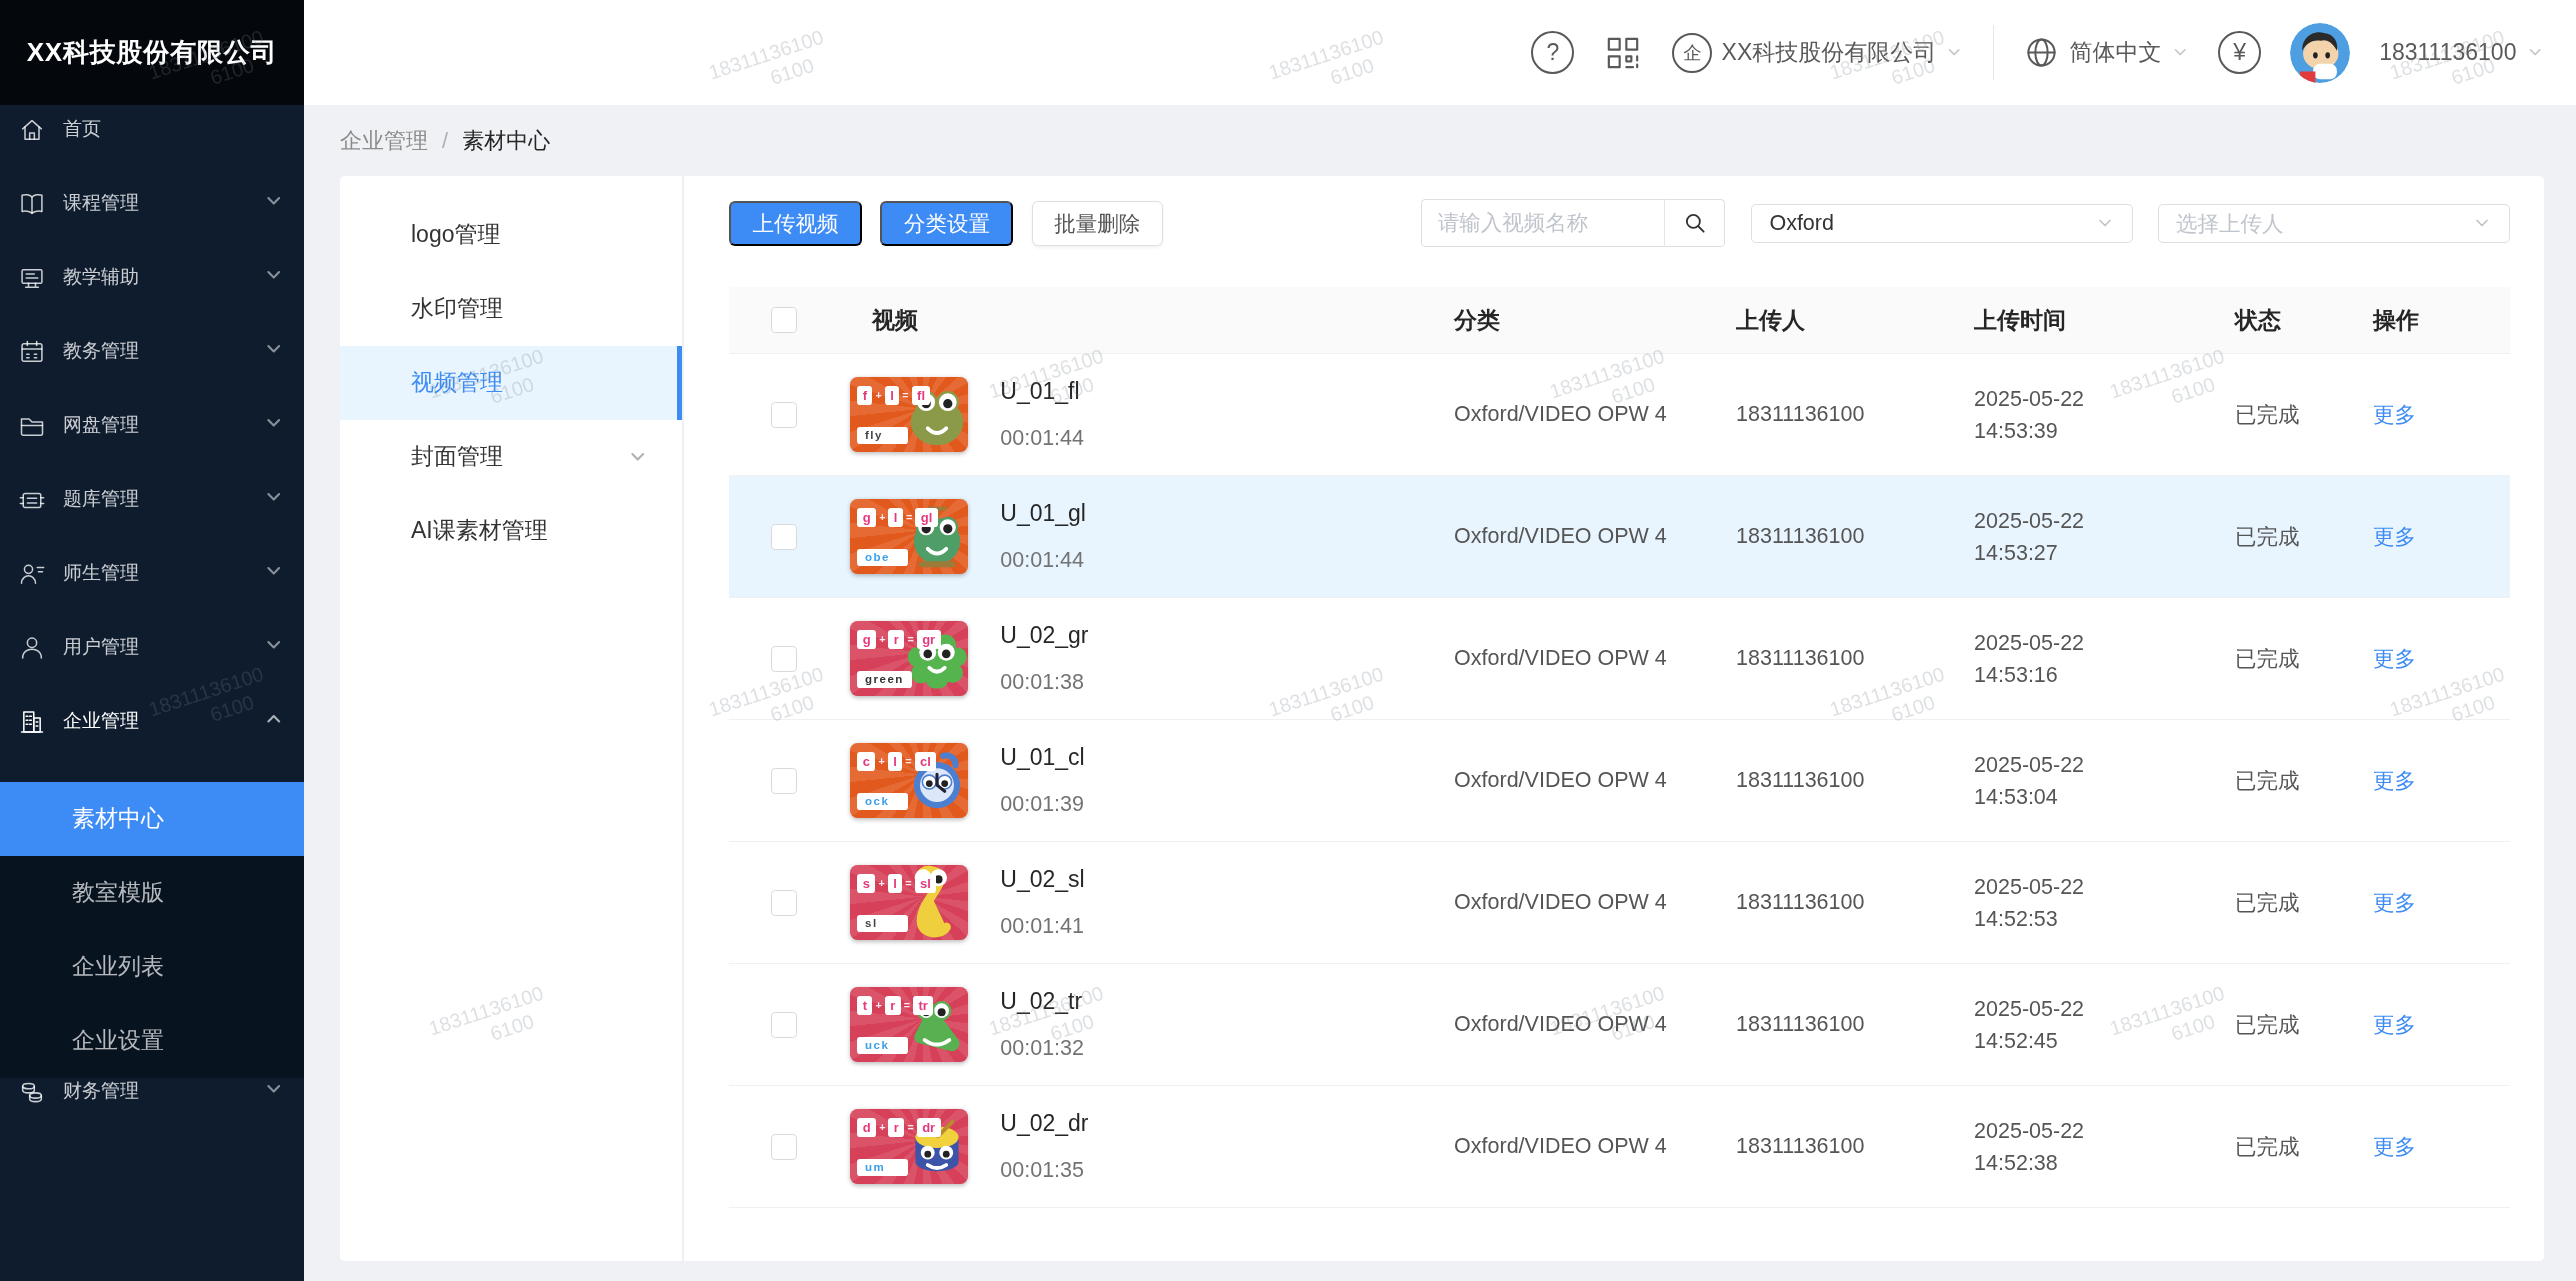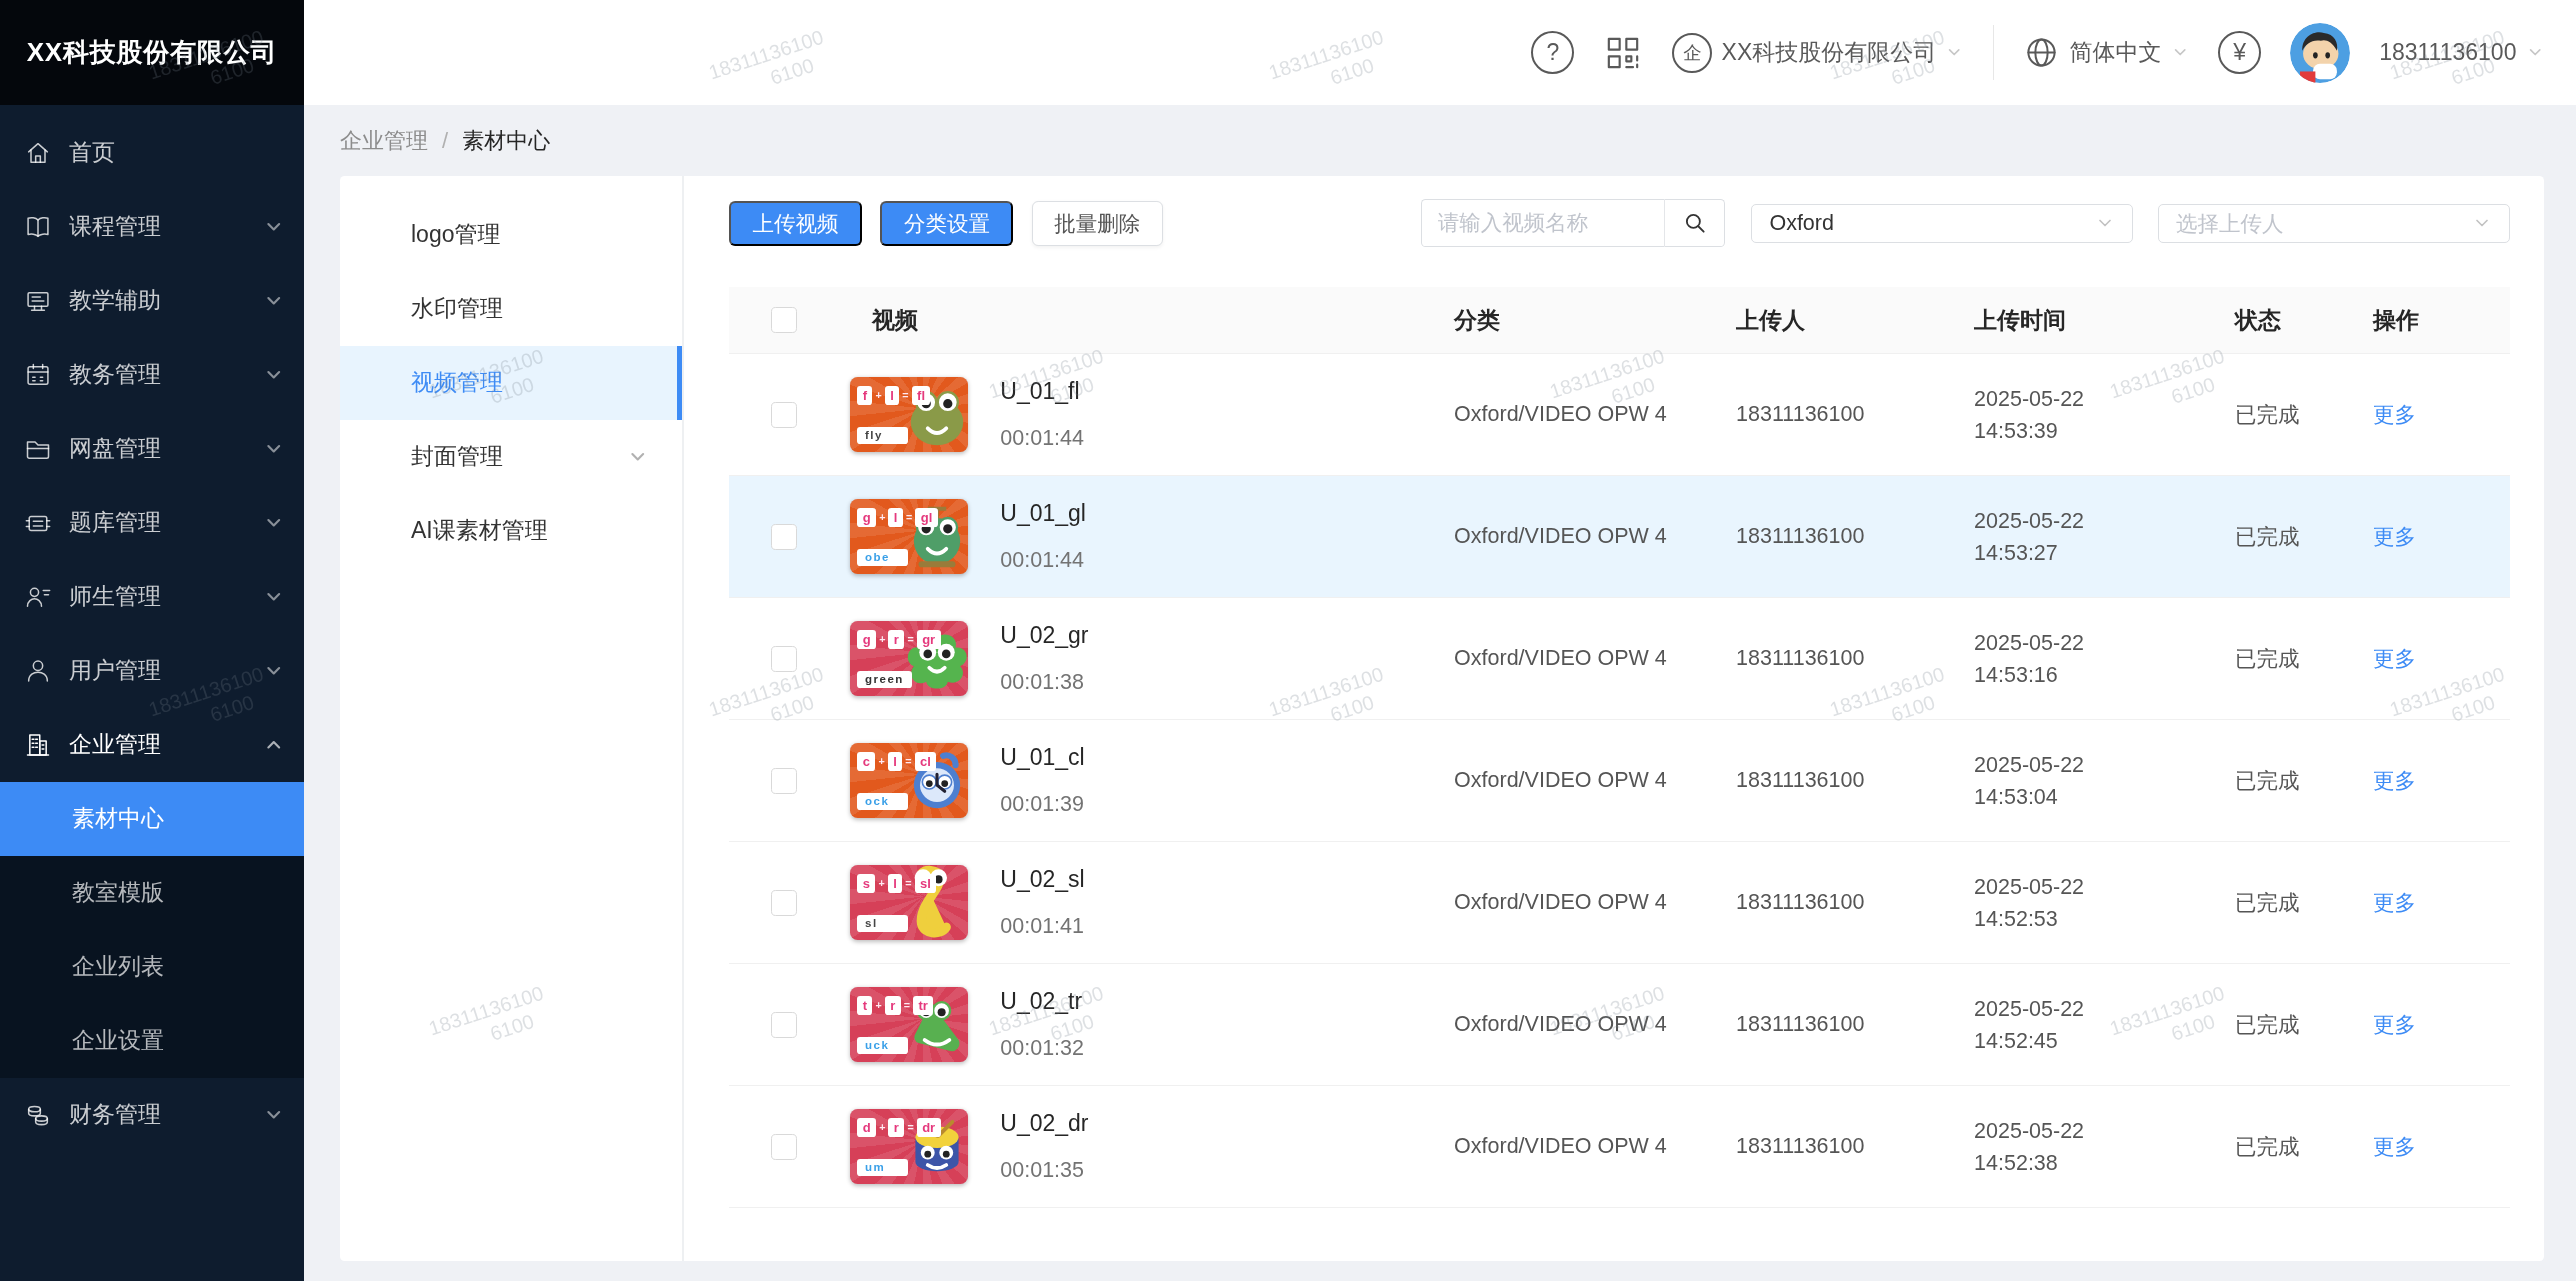--- a/index.html
+++ b/index.html
@@ -4,21 +4,21 @@
 <style>
   html,body{margin:0;padding:0;}
   .page{position:relative;width:2576px;height:1282px;background:#eff1f5;overflow:hidden;
         font-family:"Liberation Sans","DejaVu Sans",sans-serif;-webkit-font-smoothing:antialiased;}
   svg{display:block}
   
   .sidebar{position:absolute;left:0;top:0;width:304px;height:1282px;background:#0e1c2e;color:rgba(255,255,255,.78);z-index:5}
   .logo{height:105px;background:#04070c;display:flex;align-items:center;justify-content:center;
         font-size:26px;font-weight:bold;color:#fff;letter-spacing:0.8px}
   .snav{padding-top:10.7px}
-  .sitem{height:74px;display:flex;align-items:center;padding:0 20px 0 24px;font-size:23px;cursor:pointer}
+  .sitem{height:74px;display:flex;padding:0 20px 0 18px;font-size:19px;cursor:pointer}
   .sitem .ic{width:28px;height:28px;margin-right:17px;flex:0 0 auto}
   .sitem .slabel{flex:1}
   .sitem.active{color:#fff}
   .caret{width:21.5px;height:21.5px;opacity:.65}
   .caret.up{transform:rotate(180deg)}
   .ssub{background:#081320}
   .ssubitem{height:74px;display:flex;align-items:center;padding-left:72px;font-size:23px;color:rgba(255,255,255,.70);cursor:pointer}
   .ssubitem.active{background:#3d8bf5;color:#fff}
   .sicon{stroke:currentColor;fill:none;stroke-width:2.6;stroke-linecap:round;stroke-linejoin:round;width:28px;height:28px}
   

